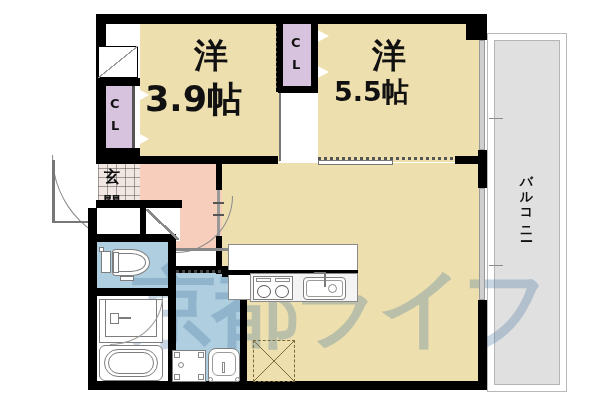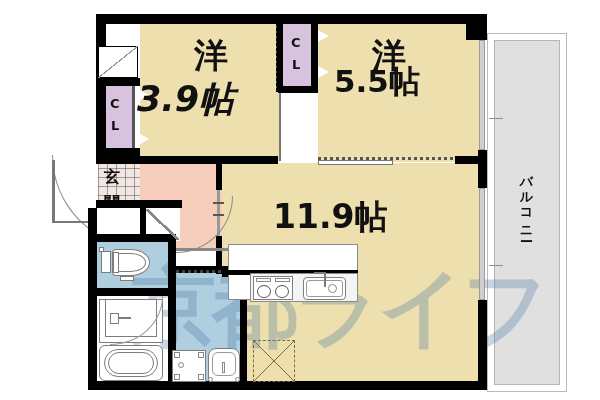--- a/index.html
+++ b/index.html
@@ -236,20 +236,19 @@
   <div class="fx2" style="left:314px;top:272px;width:12px;height:2px;border:1px solid #7a7a7a;background:#fff;"></div>
 
   <div class="abs" style="left:253px;top:340px;width:42px;height:42px;
               border:1px dashed #7a6a3a;background:transparent;"></div>
   <div class="abs" style="left:253px;top:340px;width:42px;height:42px;
               background:
                linear-gradient(to bottom right,transparent 49%,#7a6a3a 49%,#7a6a3a 51%,transparent 51%),
                linear-gradient(to bottom left,transparent 49%,#7a6a3a 49%,#7a6a3a 51%,transparent 51%);"></div>
 
   <div class="lbl lbl-room-name" style="left:194px;top:38px;font-size:34px;">洋</div>
-  <div class="lbl lbl-room-size" style="left:137px;top:82px;font-size:35px;font-style:italic;">3.9帖</div>
+  <div class="lbl lbl-room-size" style="left:145px;top:82px;font-size:35px;">3.9帖</div>
 
   <div class="lbl lbl-room-name" style="left:372px;top:38px;font-size:34px;">洋</div>
-  <div class="lbl lbl-room-size" style="left:334px;top:66px;font-size:31px;">5.5帖</div>
-
-  <div class="lbl" style="left:273px;top:200px;font-size:33px;">11.9帖</div>
+  <div class="lbl lbl-room-size" style="left:334px;top:78px;font-size:27px;">5.5帖</div>
+
 
 </div>
 
 </body></html>

